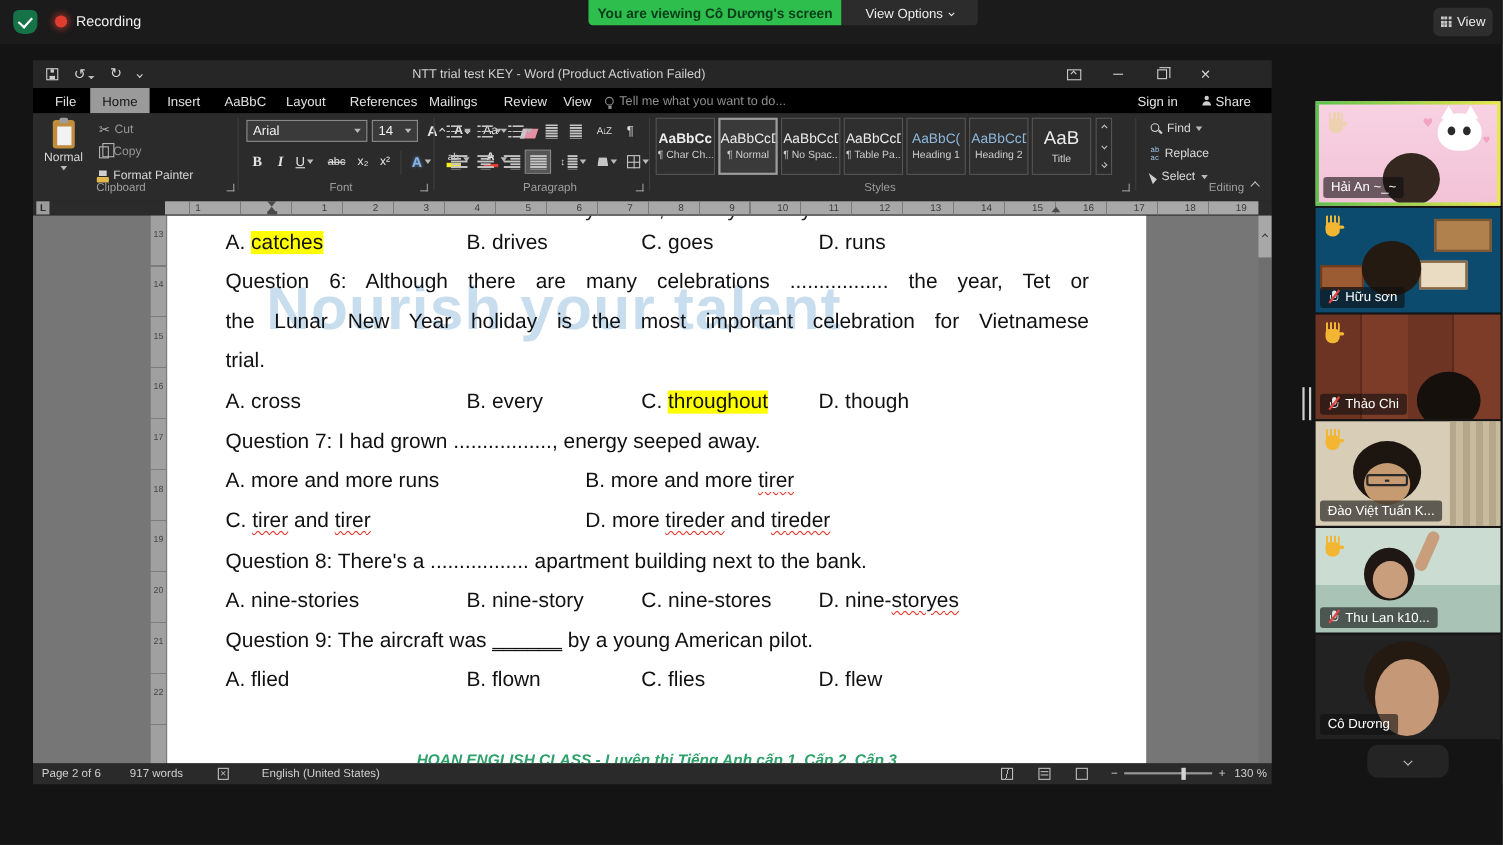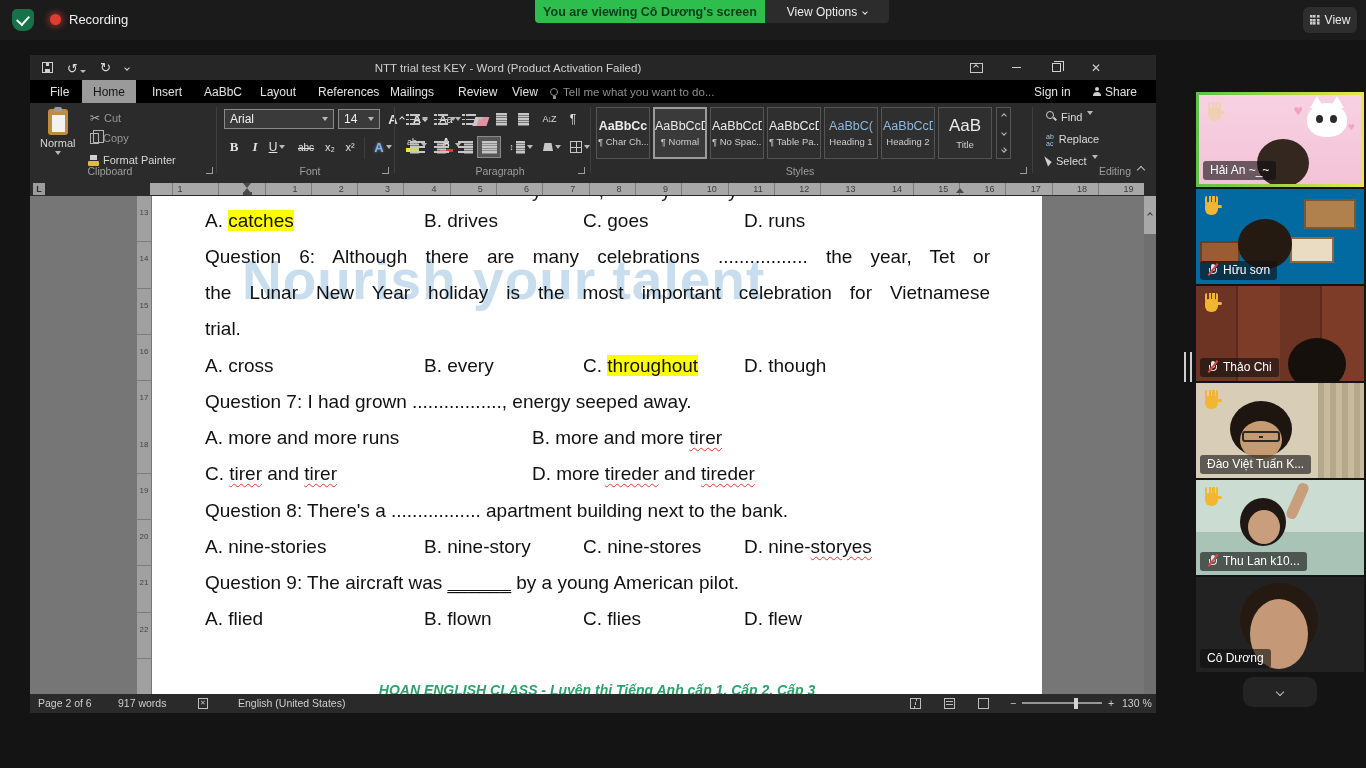--- a/index.html
+++ b/index.html
@@ -85,21 +85,21 @@
 .sprev{font-size:12.5px;color:#ececec;white-space:nowrap;overflow:hidden;max-width:50px}
 .sprev.h{color:#8fb8dc}
 .sprev.title{font-size:17px}
 .sname{font-size:9.5px;color:#cfcfcf;white-space:nowrap;overflow:hidden;max-width:50px}
 .sscroll{position:absolute;width:15px;top:4px;height:52px;border:1px solid #555;display:flex;flex-direction:column;align-items:center;justify-content:space-around;color:#bdbdbd}
 .mag{position:relative;width:10px;height:10px}
 .mag::before{content:"";position:absolute;left:0;top:0;width:6px;height:6px;border:1.5px solid #cfcfcf;border-radius:50%}
 .mag::after{content:"";position:absolute;left:6.5px;top:6.5px;width:4px;height:1.6px;background:#cfcfcf;transform:rotate(45deg)}
 .repic{font-size:7px;line-height:1;color:#9ec7e8;text-align:left}
 .cursorarrow{width:0;height:0;border-left:5px solid #cfcfcf;border-top:8px solid transparent;border-bottom:3px solid transparent;transform:rotate(-20deg)}
-.ebtn{position:absolute;display:flex;gap:5px;font-size:11px;color:#dcdcdc}
+.ebtn{position:absolute;display:flex;align-items:center;gap:5px;font-size:11px;color:#dcdcdc}
 .collapse{position:absolute;color:#bdbdbd}
 
 .rulerrow{position:absolute;left:0;top:127px;width:100%;height:14px;background:#2b2b2b}
 .tabsel{position:absolute;left:3px;top:1px;width:12px;height:12px;background:#9c9c9c;color:#2b2b2b;font-size:9px;font-weight:bold;display:flex;align-items:center;justify-content:center}
 .hruler{position:absolute;left:120px;top:1px;width:994px;height:12px;background:#a8a8a8;background-image:repeating-linear-gradient(90deg,transparent 0 22px,#7c7c7c 22px 23px,transparent 23px 46.3px)}
 .rnum{position:absolute;top:1px;font-size:9px;color:#3c3c3c;transform:translateX(-50%)}
 .im-top{position:absolute;width:0;height:0;border-left:4px solid transparent;border-right:4px solid transparent;border-top:5px solid #4a4a4a;top:0}
 .im-bot{position:absolute;width:0;height:0;border-left:4px solid transparent;border-right:4px solid transparent;border-bottom:5px solid #4a4a4a;bottom:2px}
 .im-box{position:absolute;width:9px;height:3px;background:#4a4a4a;bottom:0}
 
@@ -553,21 +553,21 @@
   <span class="heart" style="right:6px;top:28px;font-size:8px">♥</span>
   <div class="head" style="left:58px;top:44px;width:52px;height:48px;background:#33271f"></div>
   <span class="hand pale">
       <i></i>
     </span>
   <div class="nametag">
       <span>Hải An ~_~</span>
     </div>
 </div>
 
-<div class="tile" style="top:189px;background:#0369a1">
+<div class="tile" style="top:189px;background:#0c4a6e">
   <div style="position:absolute;right:8px;top:10px;width:52px;height:30px;background:#b0814c;border:2px solid #7c5733"></div>
   <div style="position:absolute;right:30px;top:48px;width:44px;height:26px;background:#e9dcc3;border:2px solid #8a6a45"></div>
   <div style="position:absolute;left:4px;top:52px;width:40px;height:22px;background:#9c5c33;border:2px solid #6e3d20"></div>
   <div class="head" style="left:42px;top:30px;width:54px;height:50px;background:#241a12"></div>
   <span class="hand">
       <i></i>
     </span>
   <div class="nametag">
       <span class="mmic">
         <i></i>

